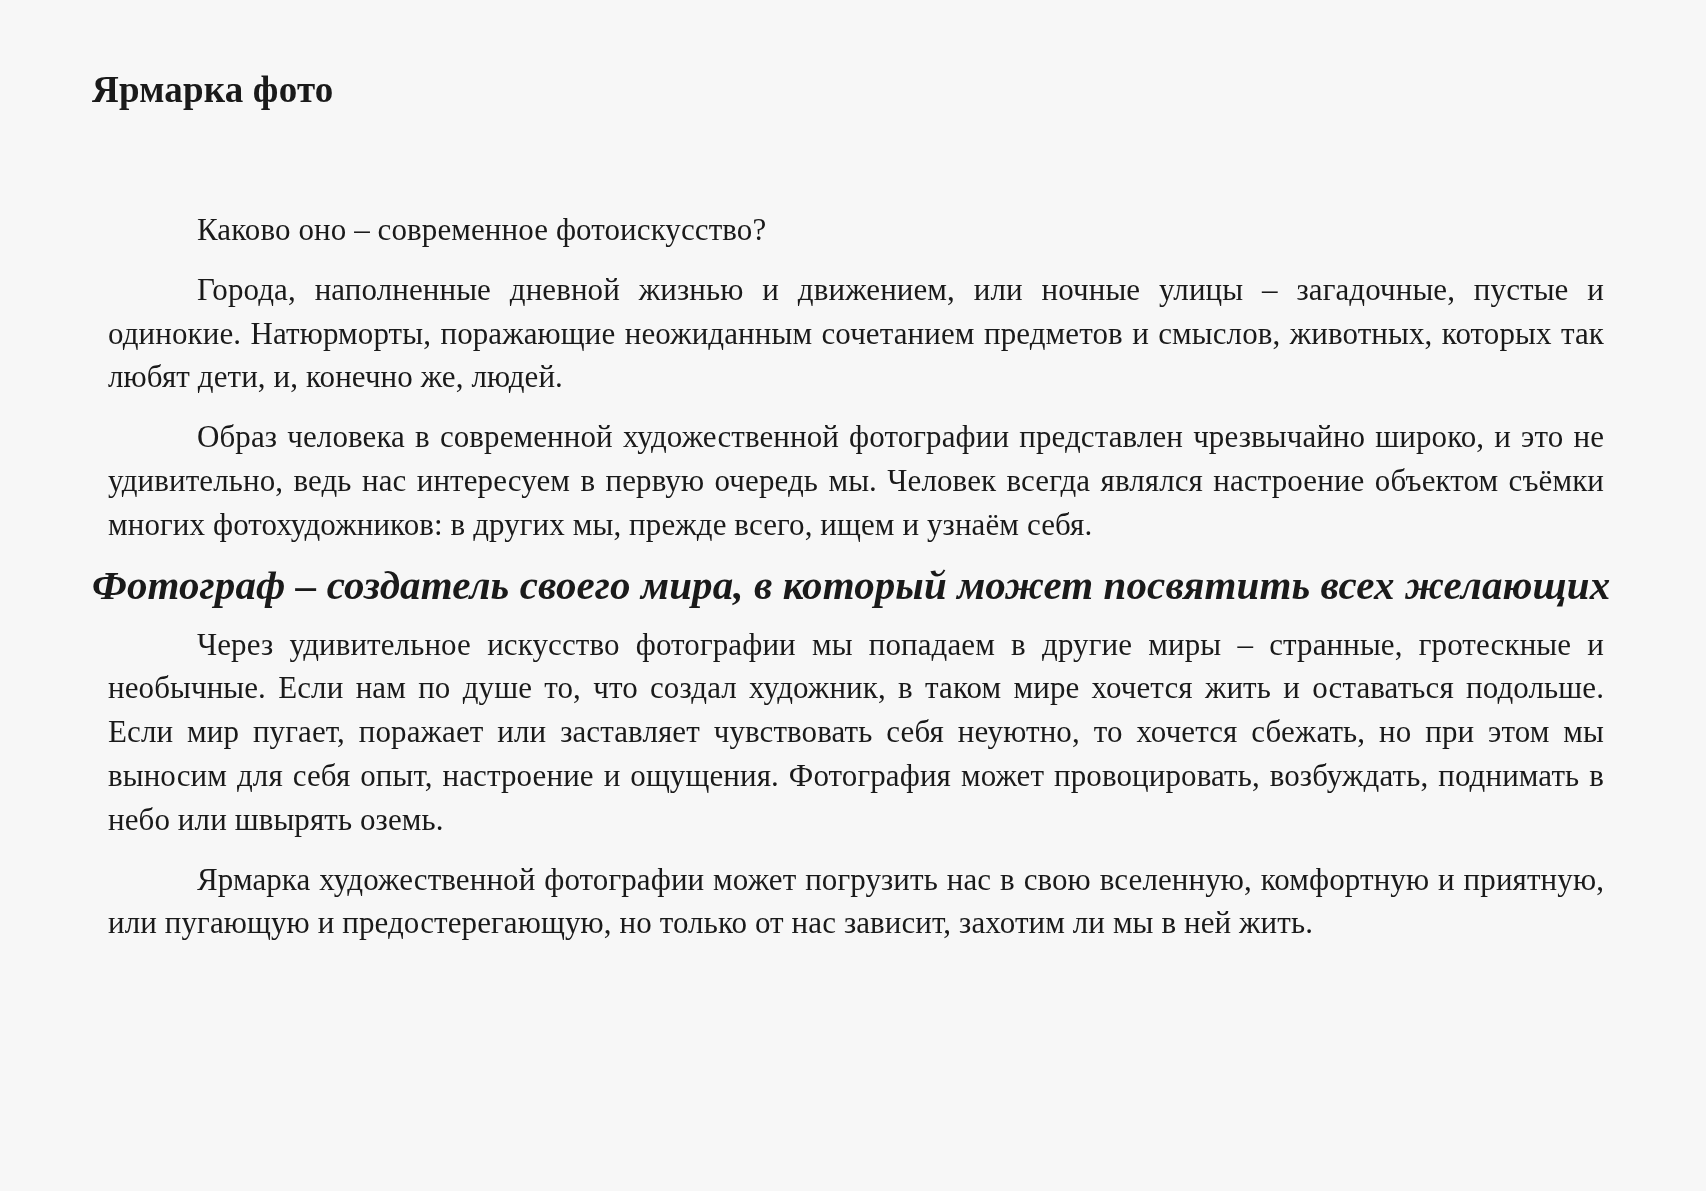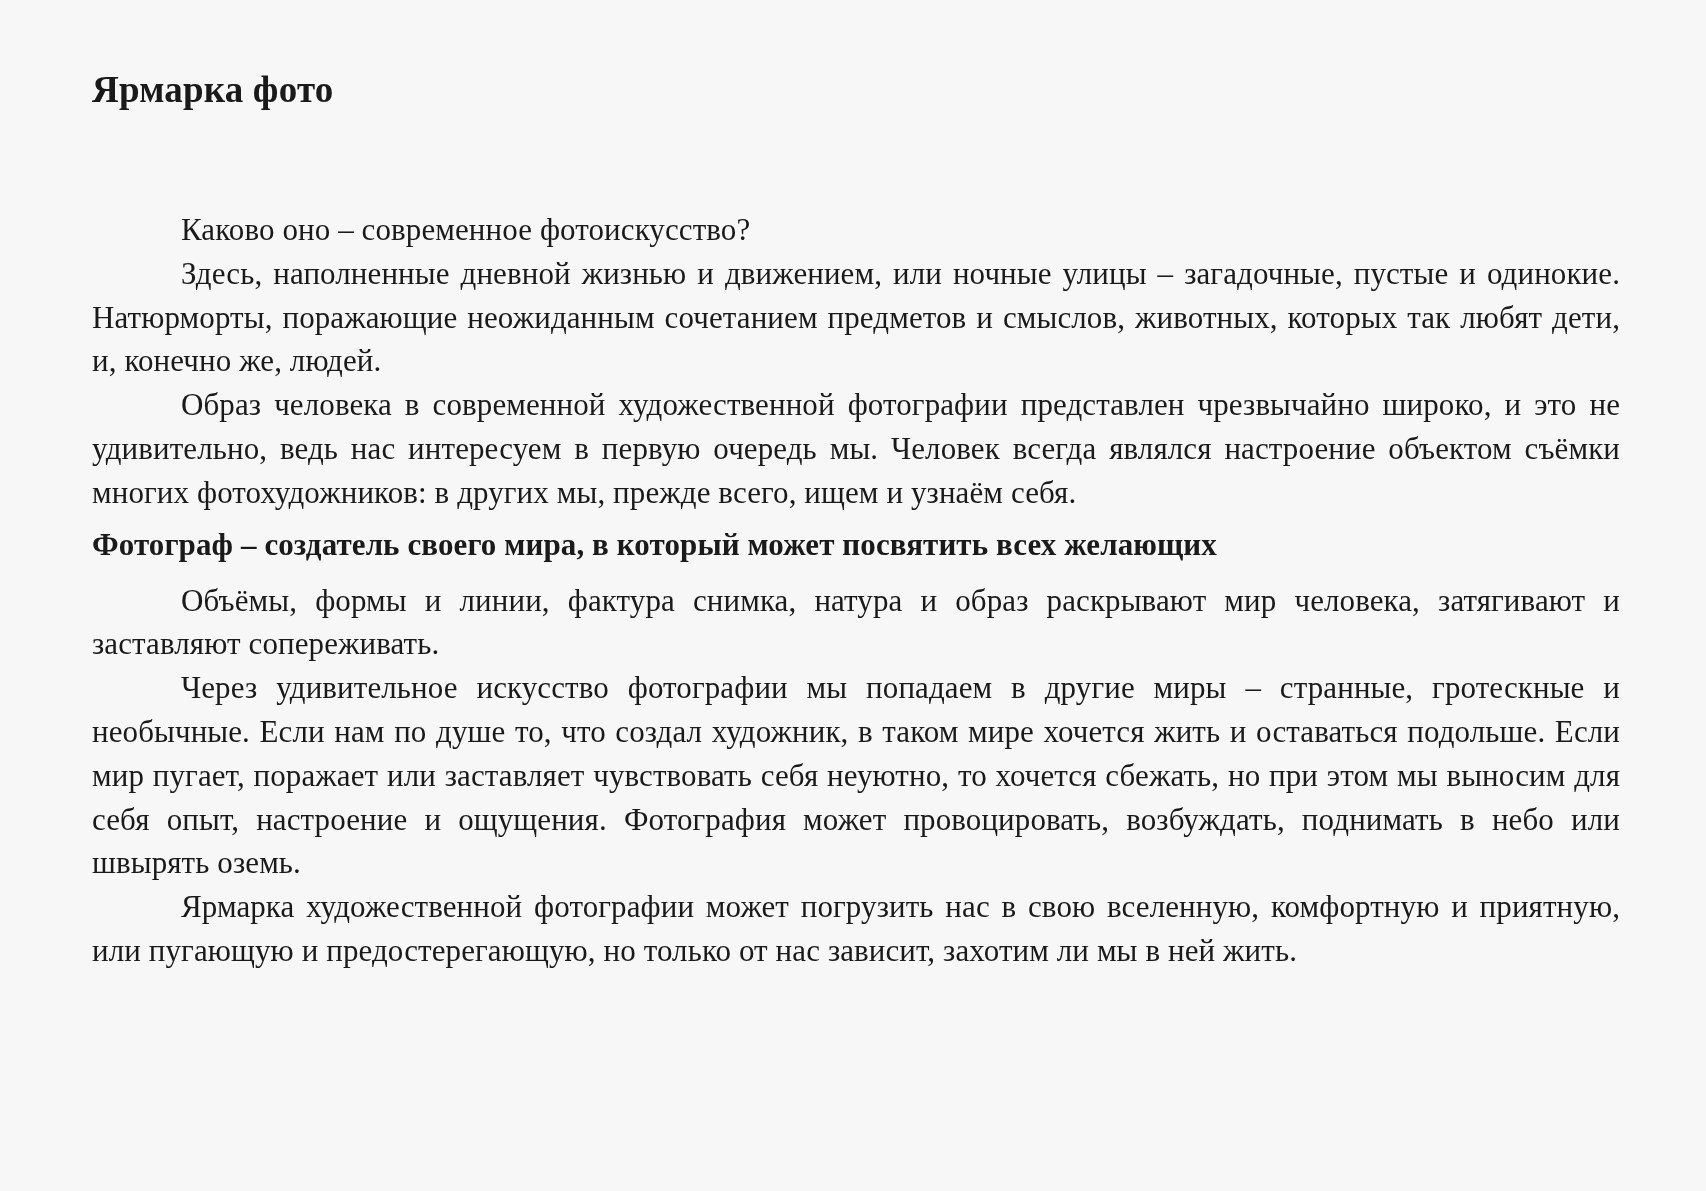--- a/index.html
+++ b/index.html
@@ -22,48 +22,48 @@
       height: 60px;
       line-height: 60px;
       letter-spacing: 0.2px;
     }
     .body-text {
       margin-top: 88px;
       font-size: 31px;
       line-height: 43.8px;
     }
     .para {
-      margin: 0;
+      margin: 16px;
       text-indent: 89px;
       text-align: justify;
       hyphens: none;
       letter-spacing: 0.1px;
     }
     .subhead {
       margin: 8px 0 12px 0;
       font-weight: bold;
-      font-size: 31px;
+      font-size: 41px;
       line-height: 44px;
       letter-spacing: 0.1px;
+      font-style: italic;
     }
     .para.after-subhead { margin-top: 1px; }
   </style>
 </head>
 <body>
 
 <div class="page">
   <h1 class="title">Ярмарка фото</h1>
 
   <div class="body-text">
     <section>
       <p class="para">Каково оно – современное фотоискусство?</p>
-      <p class="para">Здесь, наполненные дневной жизнью и движением, или ночные улицы – загадочные, пустые и одинокие. Натюрморты, поражающие неожиданным сочетанием предметов и смыслов, животных, которых так любят дети, и, конечно же, людей.</p>
+      <p class="para">Города, наполненные дневной жизнью и движением, или ночные улицы – загадочные, пустые и одинокие. Натюрморты, поражающие неожиданным сочетанием предметов и смыслов, животных, которых так любят дети, и, конечно же, людей.</p>
       <p class="para">Образ человека в современной художественной фотографии представлен чрезвычайно широко, и это не удивительно, ведь нас интересуем в первую очередь мы. Человек всегда являлся настроение объектом съёмки многих фотохудожников: в других мы, прежде всего, ищем и узнаём себя.</p>
     </section>
 
     <section>
       <h2 class="subhead">Фотограф – создатель своего мира, в который может посвятить всех желающих</h2>
-      <p class="para after-subhead">Объёмы, формы и линии, фактура снимка, натура и образ раскрывают мир человека, затягивают и заставляют сопереживать.</p>
       <p class="para">Через удивительное искусство фотографии мы попадаем в другие миры – странные, гротескные и необычные. Если нам по душе то, что создал художник, в таком мире хочется жить и оставаться подольше. Если мир пугает, поражает или заставляет чувствовать себя неуютно, то хочется сбежать, но при этом мы выносим для себя опыт, настроение и ощущения. Фотография может провоцировать, возбуждать, поднимать в небо или швырять оземь.</p>
       <p class="para">Ярмарка художественной фотографии может погрузить нас в свою вселенную, комфортную и приятную, или пугающую и предостерегающую, но только от нас зависит, захотим ли мы в ней жить.</p>
     </section>
   </div>
 </div>
 
 </body></html>

